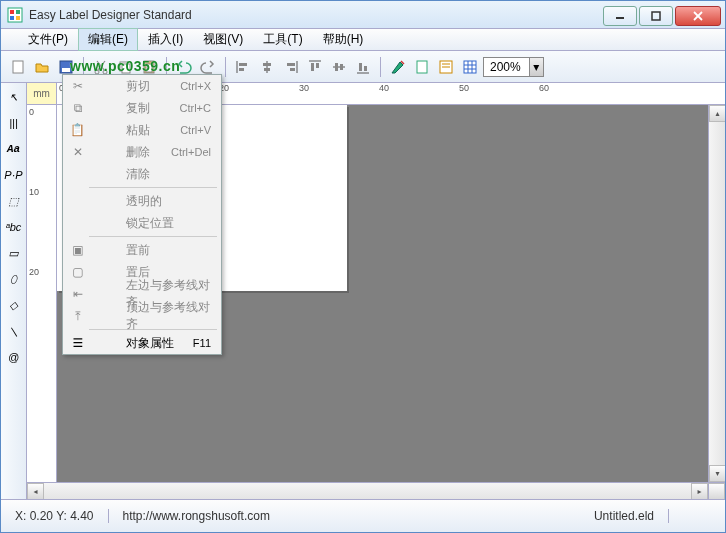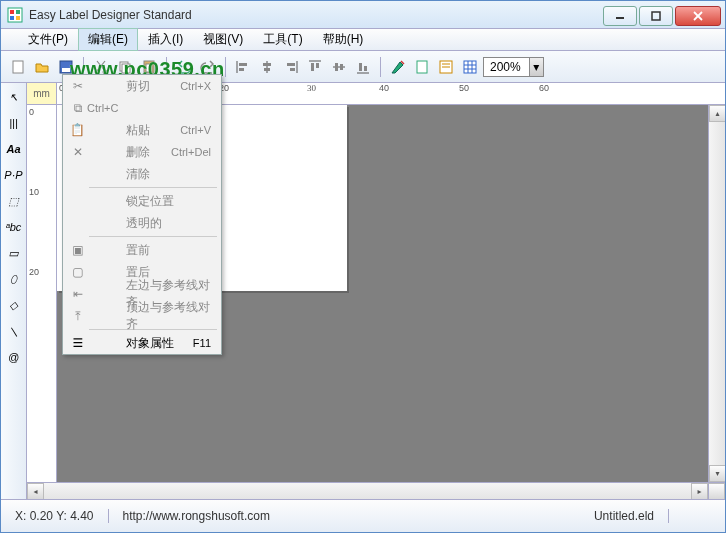--- a/index.html
+++ b/index.html
@@ -22,21 +22,21 @@
 
 
 .toolbar { height: 32px; background: linear-gradient(#f7fafd,#e5edf6); border-bottom: 1px solid #aac; display: flex; align-items: center; padding-left: 6px; gap: 2px; }
 .tbtn { width: 22px; height: 22px; display: flex; align-items: center; justify-content: center; border: 1px solid transparent; }
 .tsep { width: 1px; height: 20px; background: #aac; margin: 0 4px; }
 .zoom-box { display: flex; align-items: center; border: 1px solid #888; background: #fff; height: 20px; }
 .zoom-val { padding: 0 8px 0 6px; }
 .zoom-dd { width: 14px; height: 18px; border-left: 1px solid #888; display: flex; align-items: center; justify-content: center; background: linear-gradient(#eee,#ccc); }
 
 
-.watermark { position: absolute; left: 70px; top: 58px; color: #1a8a2a; font-weight: bold; font-size: 20px; letter-spacing: 0.5px; text-shadow: 0 0 1px #fff; pointer-events: none; }
+.watermark { position: absolute; left: 70px; top: 58px; color: #1a8a2a; font-weight: bold; font-size: 14px; letter-spacing: 0.5px; text-shadow: 0 0 1px #fff; pointer-events: none; }
 
 
 .workspace { flex: 1; display: flex; position: relative; overflow: hidden; }
 .left-tools { width: 26px; background: linear-gradient(90deg,#f7fafd,#e5edf6); border-right: 1px solid #aac; display: flex; flex-direction: column; align-items: center; padding-top: 4px; gap: 6px; }
 .lt { width: 20px; height: 20px; display: flex; align-items: center; justify-content: center; font-size: 11px; font-style: italic; }
 .ruler-corner { width: 30px; height: 22px; background: #fef9c3; border-right: 1px solid #aac; border-bottom: 1px solid #aac; display: flex; align-items: center; justify-content: center; font-size: 10px; color: #666; }
 .ruler-top { height: 22px; background: #fff; border-bottom: 1px solid #aac; position: relative; }
 .ruler-left { width: 30px; background: #fff; border-right: 1px solid #aac; position: relative; }
 .ruler-top .tick, .ruler-left .tick { position: absolute; font-size: 9px; color: #555; }
 .canvas-cols { flex: 1; display: flex; flex-direction: column; }
@@ -235,38 +235,38 @@
     <div class="zoom-box">
       <span class="zoom-val">200%</span>
       <span class="zoom-dd">▾</span>
     </div>
   </div>
 
   <div class="workspace">
     <div class="left-tools">
       <div class="lt">↖</div>
       <div class="lt">|||</div>
-      <div class="lt" style="font-family:Liberation Sans, sans-serif;font-weight:bold;font-style:italic;">Aa</div>
+      <div class="lt" style="font-family:Liberation Mono, monospace;font-weight:bold;font-style:italic;">Aa</div>
       <div class="lt">P·P</div>
       <div class="lt">⬚</div>
       <div class="lt">ᵃbc</div>
       <div class="lt">▭</div>
       <div class="lt">⬯</div>
       <div class="lt">◇</div>
       <div class="lt">＼</div>
       <div class="lt">@</div>
     </div>
     <div class="canvas-cols">
       <div style="display:flex;">
         <div class="ruler-corner">mm</div>
         <div class="ruler-top" style="flex:1;">
           <span class="tick" style="left:2px;">0</span>
           <span class="tick" style="left:82px;">10</span>
           <span class="tick" style="left:162px;">20</span>
-          <span class="tick" style="left:250px;font-family:Liberation Serif, serif;">30</span>
+          <span class="tick" style="left:242px;">30</span>
           <span class="tick" style="left:322px;">40</span>
           <span class="tick" style="left:402px;">50</span>
           <span class="tick" style="left:482px;">60</span>
         </div>
       </div>
       <div class="canvas-row">
         <div class="ruler-left">
           <span class="tick" style="top:2px; left:2px;">0</span>
           <span class="tick" style="top:82px; left:2px;">10</span>
           <span class="tick" style="top:162px; left:2px;">20</span>
@@ -304,46 +304,47 @@
 
 <div class="edit-menu">
   <div class="gutter"></div>
   <div class="row">
       <span class="ico">✂</span>
       <span class="lbl">剪切</span>
       <span class="sc">Ctrl+X</span>
     </div>
   <div class="row">
       <span class="ico">⧉</span>
+      <span class="lbl">复制</span>
       <span class="sc">Ctrl+C</span>
     </div>
   <div class="row">
       <span class="ico">📋</span>
       <span class="lbl">粘贴</span>
       <span class="sc">Ctrl+V</span>
     </div>
   <div class="row">
       <span class="ico">✕</span>
       <span class="lbl">删除</span>
       <span class="sc">Ctrl+Del</span>
     </div>
   <div class="row">
       <span class="ico"></span>
       <span class="lbl">清除</span>
       <span class="sc"></span>
     </div>
   <div class="sep"></div>
   <div class="row">
       <span class="ico"></span>
+      <span class="lbl">透明的</span>
+      <span class="sc"></span>
+    </div>
+  <div class="row">
+      <span class="ico"></span>
       <span class="lbl">锁定位置</span>
-      <span class="sc"></span>
-    </div>
-  <div class="row">
-      <span class="ico"></span>
-      <span class="lbl">透明的</span>
       <span class="sc"></span>
     </div>
   <div class="sep"></div>
   <div class="row">
       <span class="ico">▣</span>
       <span class="lbl">置前</span>
       <span class="sc"></span>
     </div>
   <div class="row">
       <span class="ico">▢</span>

